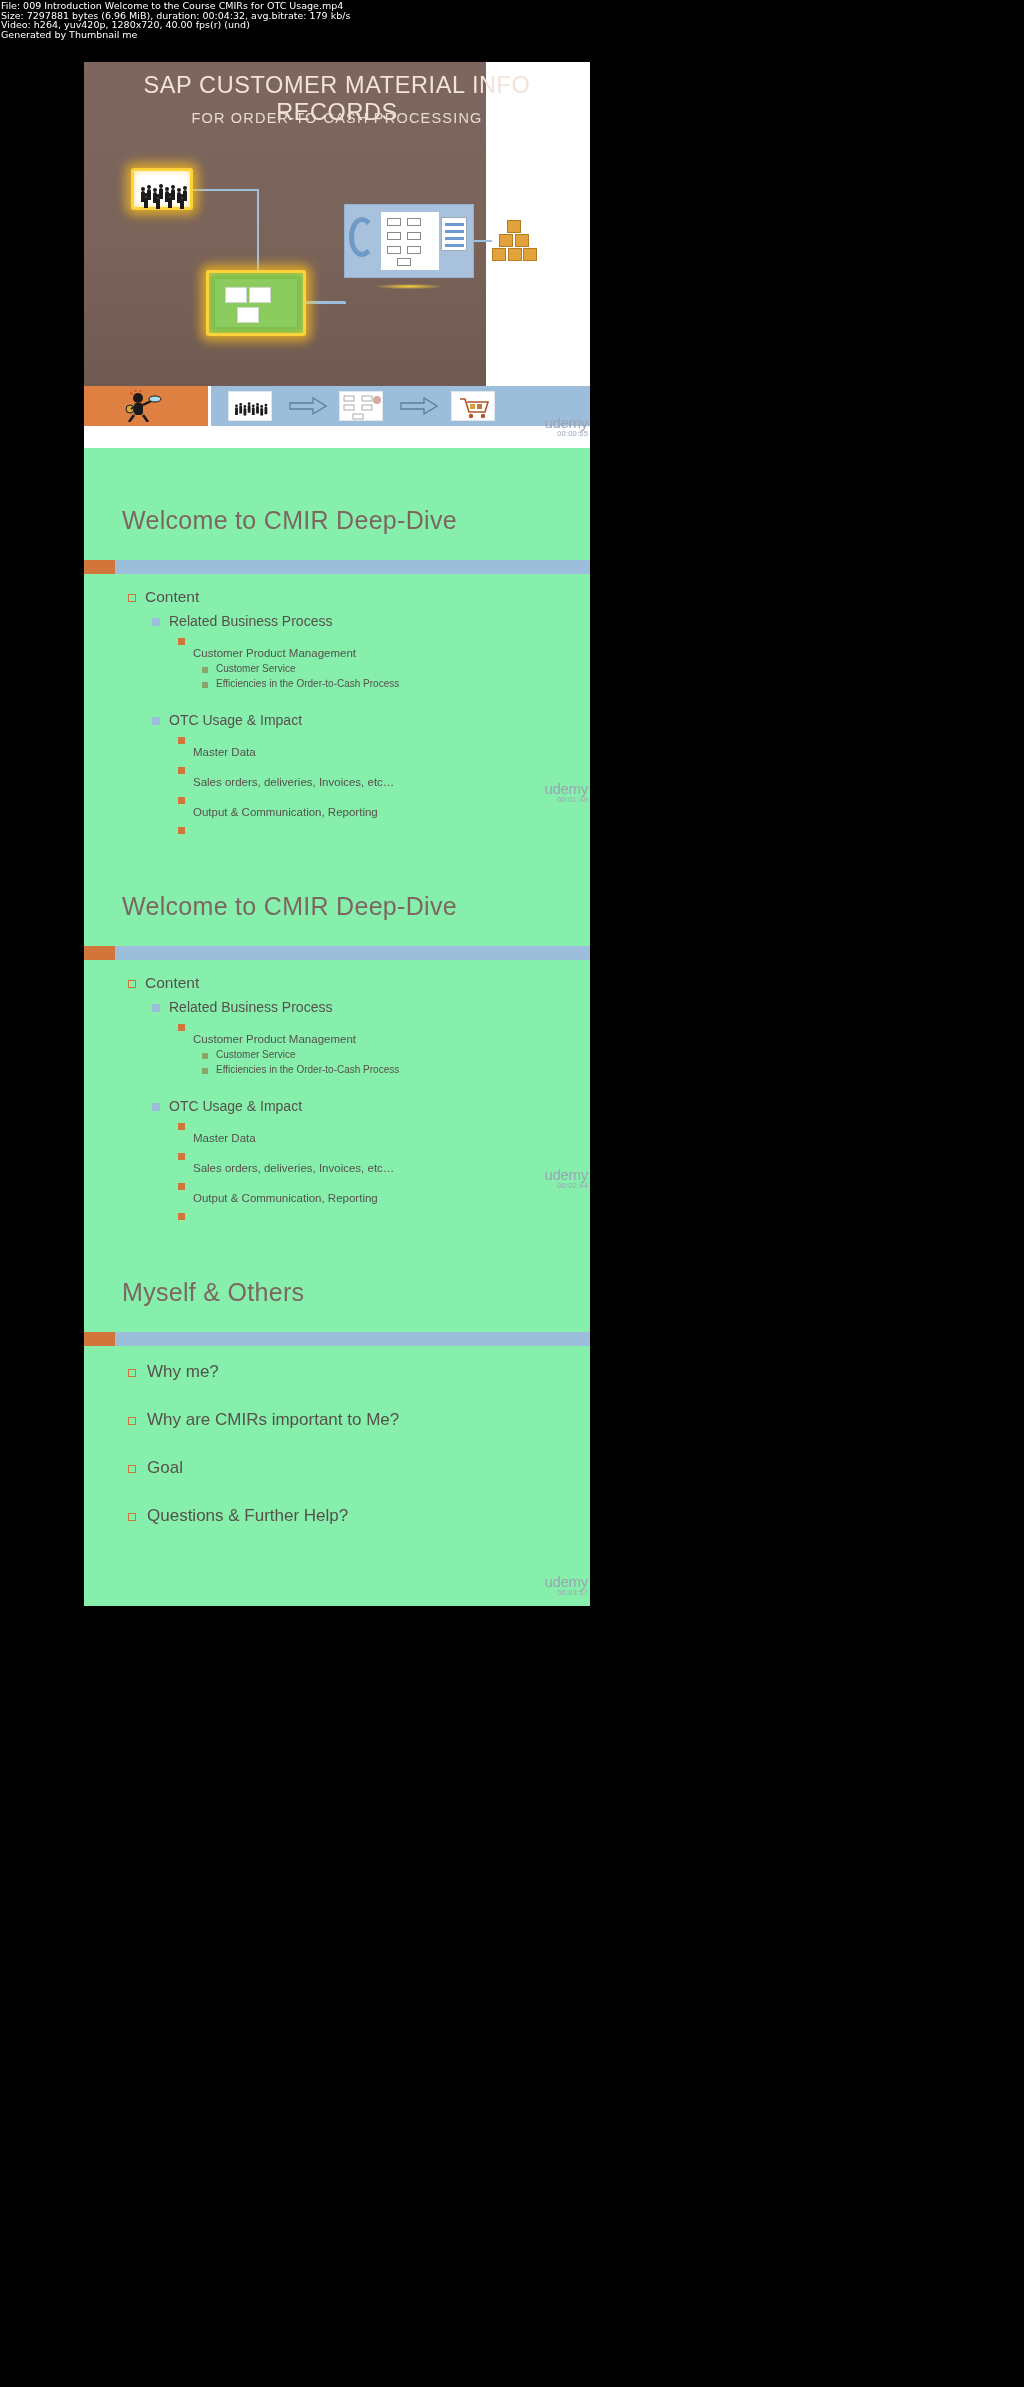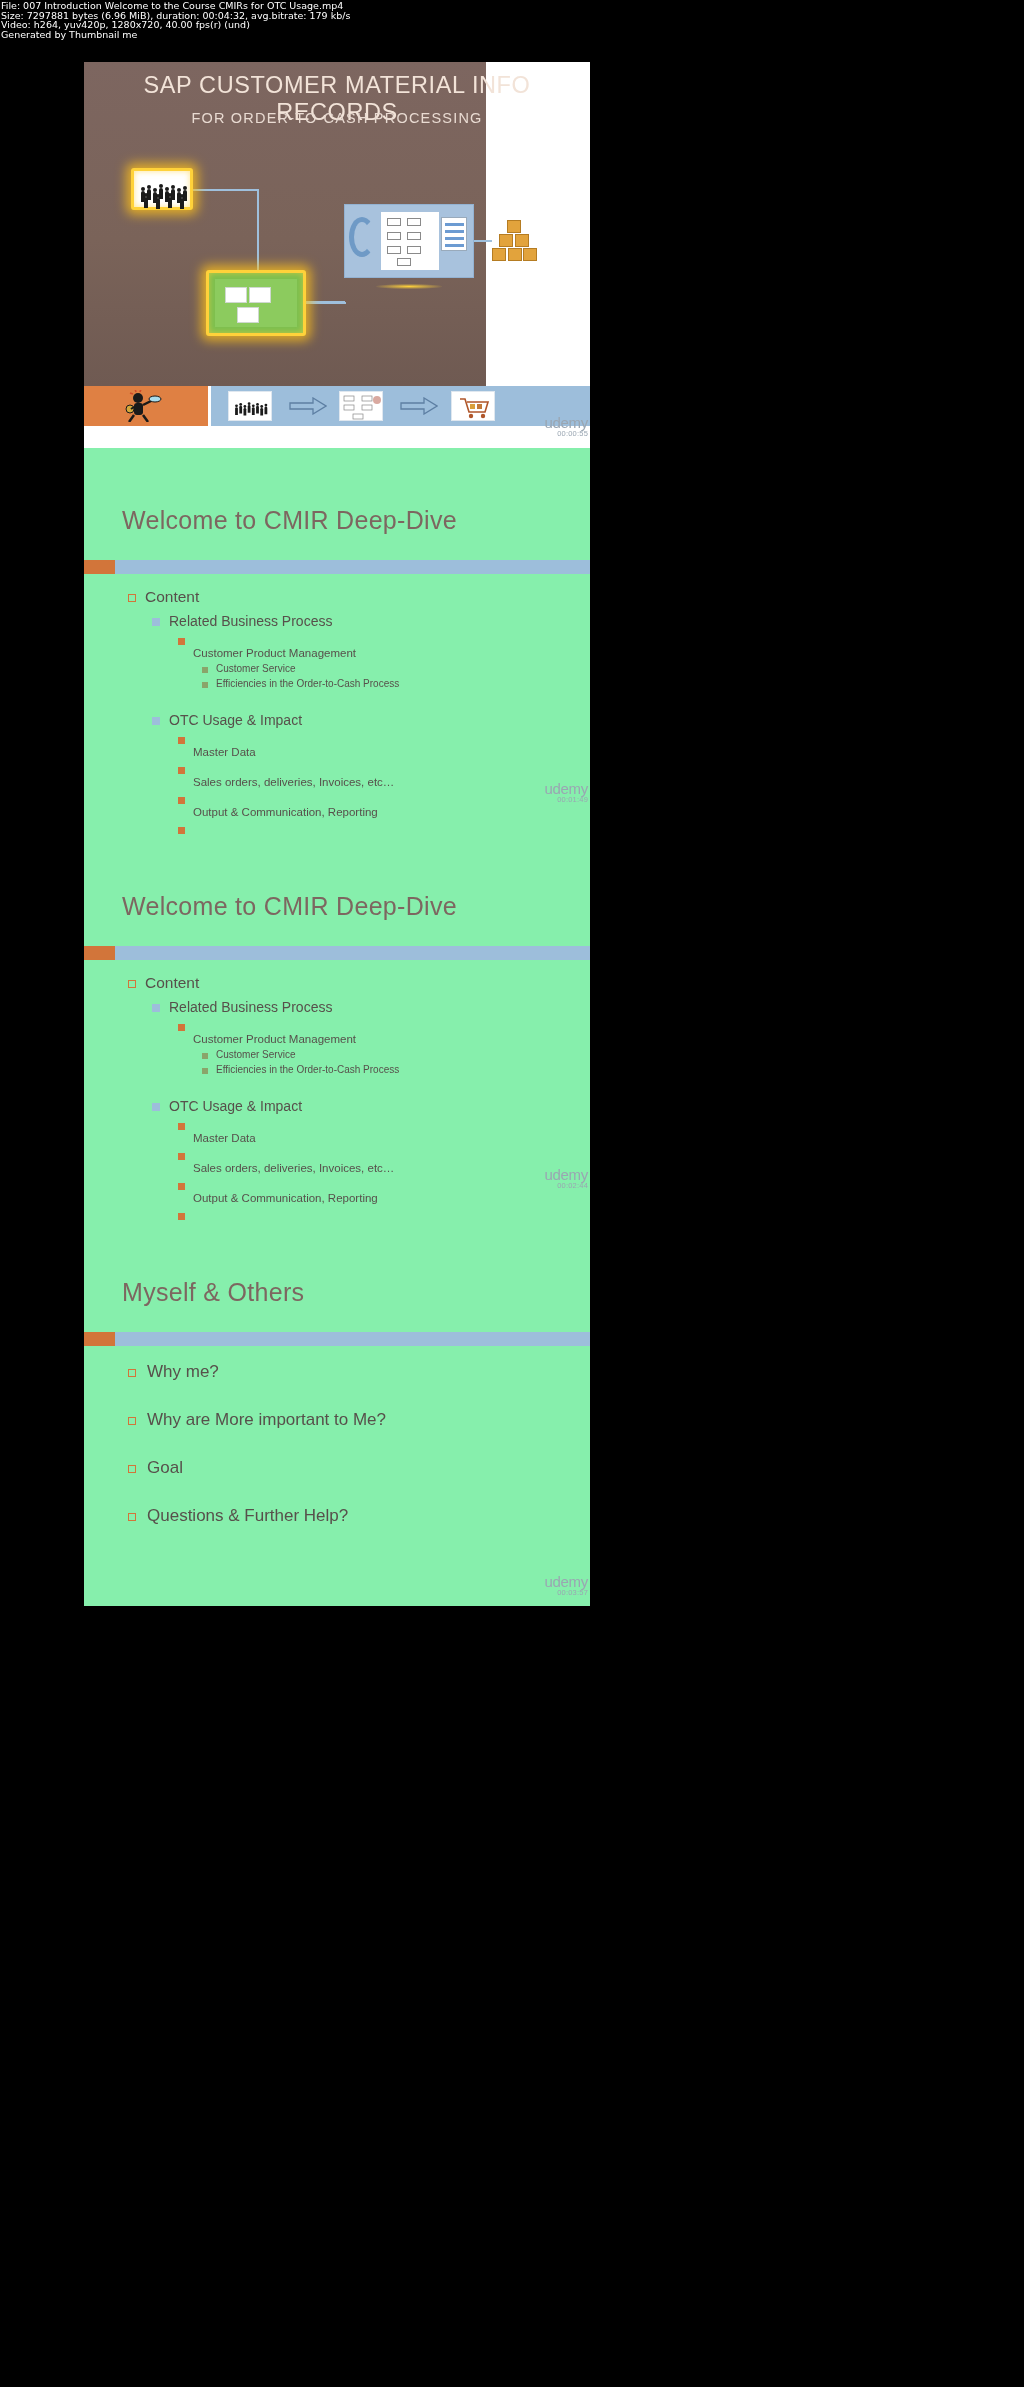--- a/index.html
+++ b/index.html
@@ -138,21 +138,21 @@
   .wm { position:absolute; right:2px; color:#8e9aa6; text-align:right; font-family:"Liberation Sans", sans-serif; }
   .wm .u { font-size:15px; color:#9aa6b2; letter-spacing:-0.3px; }
   .wm .t { font-size:7.5px; color:#9aa6b2; margin-top:-2px; letter-spacing:0.2px; }
 </style>
 </head>
 <body>
 
 <div id="sheet">
 
   <div class="meta">
-    <div>File: 007 Introduction  Welcome to the Course CMIRs for OTC Usage.mp4</div>
+    <div>File: 009 Introduction  Welcome to the Course CMIRs for OTC Usage.mp4</div>
     <div>Size: 7297881 bytes (6.96 MiB), duration: 00:04:32, avg.bitrate: 179 kb/s</div>
     <div>Video: h264, yuv420p, 1280x720, 40.00 fps(r) (und)</div>
     <div>Generated by Thumbnail me</div>
   </div>
 
   <div class="frames">
 
     <div class="frame">
       <div class="title-slide">
         <div class="ts-body">
@@ -408,21 +408,21 @@
         <div class="cs-title">Myself &amp; Others</div>
         <div class="cs-bar"></div>
         <div class="cs-bar-orange"></div>
         <div class="blist" style="top:142px;">
           <div class="bi sbullet" style="margin-top:0;">
               <span class="mk"></span>
               <span class="tx">Why me?</span>
             </div>
           <div class="bi sbullet">
               <span class="mk"></span>
-              <span class="tx">Why are More important to Me?</span>
+              <span class="tx">Why are CMIRs important to Me?</span>
             </div>
           <div class="bi sbullet">
               <span class="mk"></span>
               <span class="tx">Goal</span>
             </div>
           <div class="bi sbullet">
               <span class="mk"></span>
               <span class="tx">Questions &amp; Further Help?</span>
             </div>
         </div>

